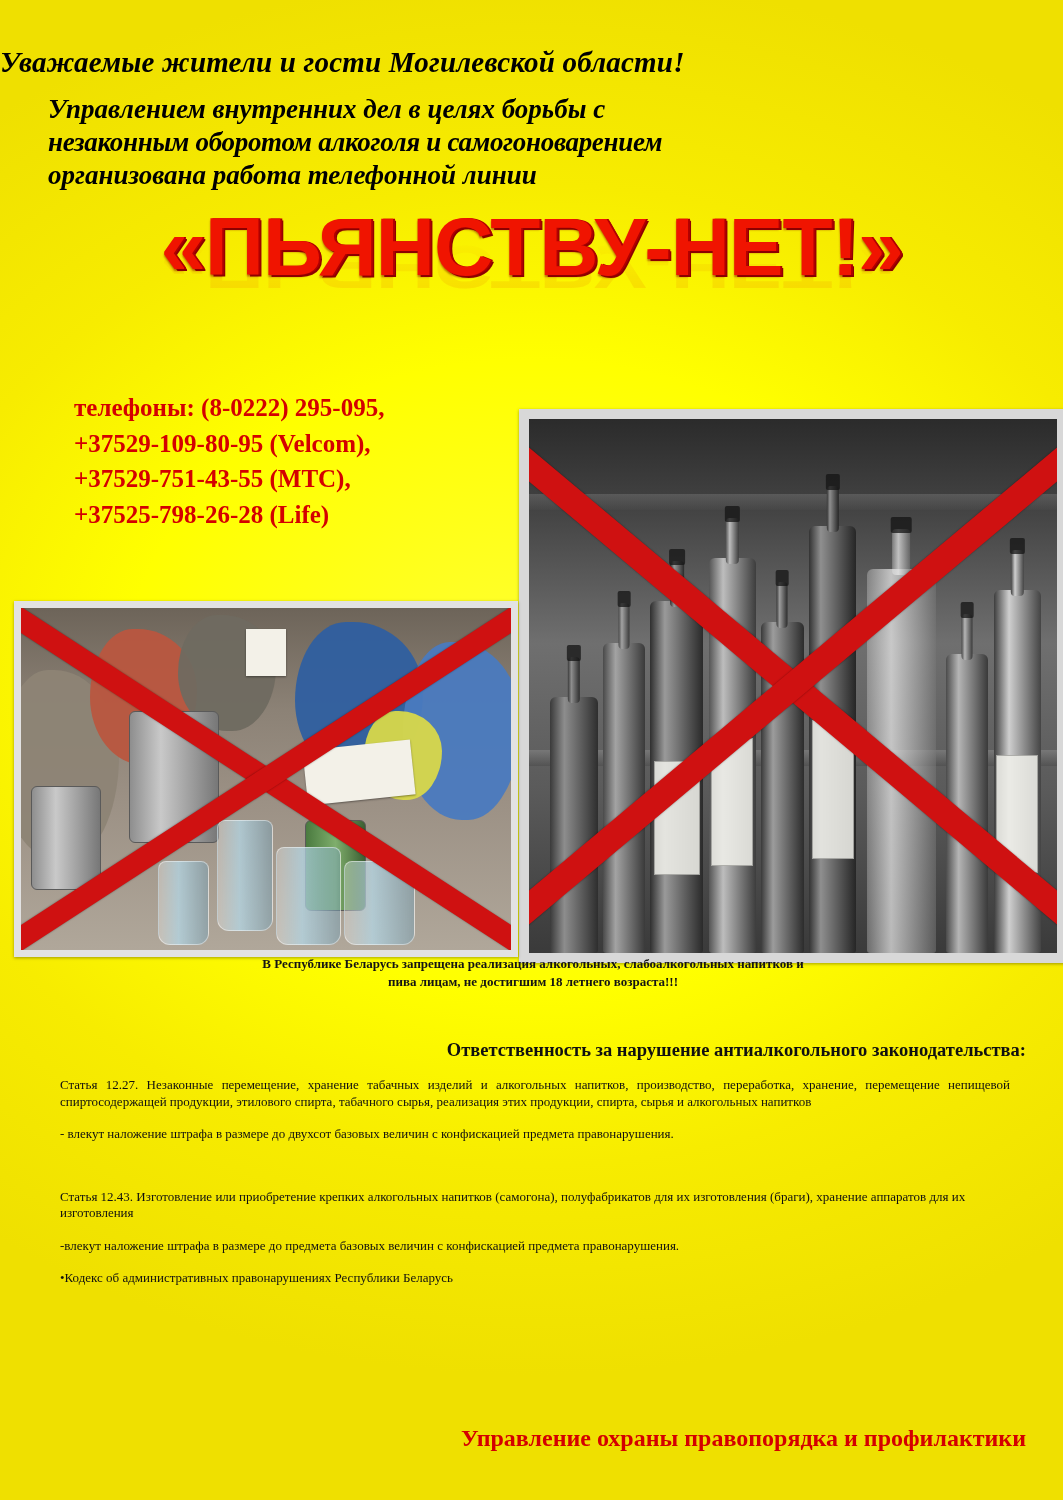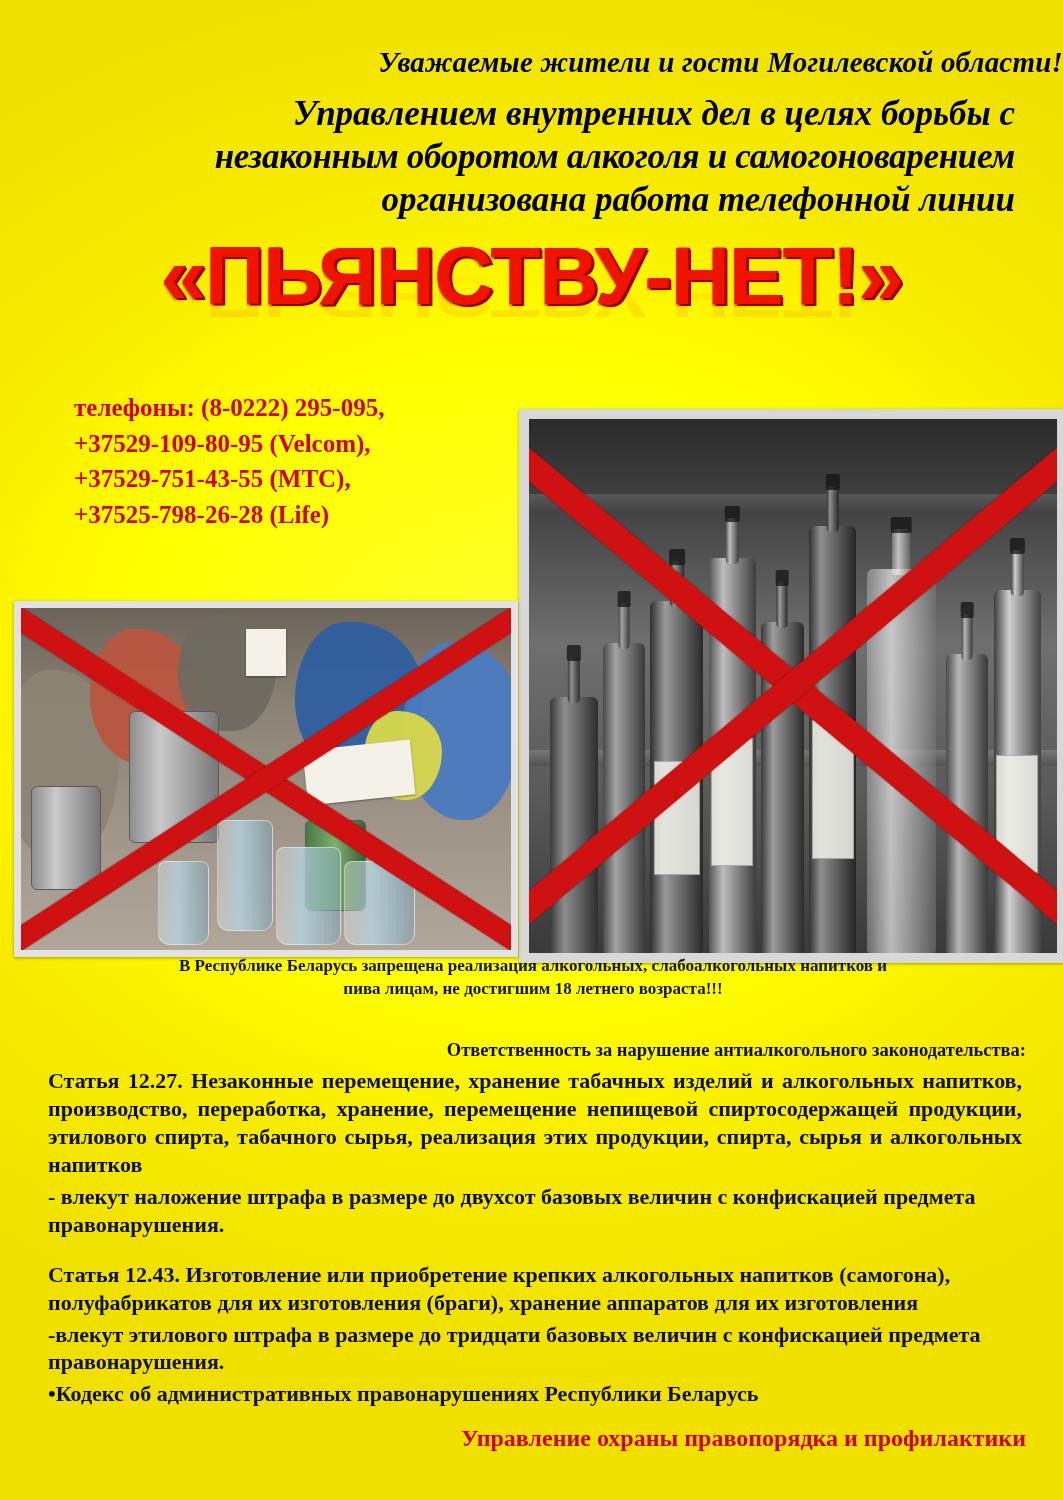--- a/index.html
+++ b/index.html
@@ -18,33 +18,33 @@
     position: relative;
     width: 1063px;
     height: 1500px;
     background:
       radial-gradient(ellipse 900px 700px at 50% 45%, #ffff33 0%, #ffff00 45%, #f7ec00 70%, #efe000 100%);
   }
 
   
   .header {
     padding-top: 46px;
-    text-align: right;
+    text-align: left;
   }
   .greeting {
     font-size: 29px;
     font-weight: bold;
     font-style: italic;
     color: #000;
     letter-spacing: 0.2px;
     line-height: 1.15;
   }
   .subhead {
     margin-top: 14px;
-    font-size: 35px;
+    font-size: 27px;
     font-weight: bold;
     font-style: italic;
     color: #000;
     line-height: 1.22;
     padding: 0 48px;
   }
   .subhead .l1 { display: block; }
   .subhead .l2 { display: block; letter-spacing: -0.3px; }
   .subhead .l3 { display: block; }
 
@@ -233,21 +233,21 @@
   .photo-left .cross .a { transform: translate(-50%,-50%) rotate(33deg); }
   .photo-left .cross .b { transform: translate(-50%,-50%) rotate(-33deg); }
 
   
   .warning {
     position: absolute;
     left: 44px;
     top: 955px;
     width: 978px;
     text-align: center;
-    font-size: 17px;
+    font-size: 13px;
     font-weight: bold;
     color: #141414;
     line-height: 1.35;
   }
 
   
   .legal {
     position: absolute;
     left: 44px;
     top: 1040px;
@@ -255,23 +255,23 @@
     color: #101010;
   }
   .legal-title {
     text-align: right;
     font-size: 18.5px;
     font-weight: bold;
     margin-bottom: 6px;
     padding-left: 40px;
   }
   .legal p {
-    margin: 4px;
-    font-size: 22px;
-    font-weight: bold;
+    margin: 16px;
+    font-size: 13px;
+    font-weight: normal;
     line-height: 1.27;
   }
   .just { text-align: justify; text-align-last: left; }
   .legal .para-gap { height: 14px; }
   .codex { font-size: 17.5px; margin-top: 4px; }
 
   .signature {
     position: absolute;
     left: 44px;
     top: 1425px;
@@ -397,19 +397,19 @@
     <div>В Республике Беларусь запрещена реализация алкогольных, слабоалкогольных напитков и</div>
     <div>пива лицам, не достигшим 18 летнего возраста!!!</div>
   </div>
 
   <div class="legal">
     <div class="legal-title">Ответственность за нарушение антиалкогольного законодательства:</div>
     <p class="just">Статья 12.27. Незаконные перемещение, хранение табачных изделий и алкогольных напитков, производство, переработка, хранение, перемещение непищевой спиртосодержащей продукции, этилового спирта, табачного сырья, реализация этих продукции, спирта, сырья и алкогольных напитков</p>
     <p> - влекут наложение штрафа в размере до двухсот базовых величин с конфискацией предмета правонарушения.</p>
     <div class="para-gap"></div>
     <p>Статья 12.43. Изготовление или приобретение крепких алкогольных напитков (самогона), полуфабрикатов для их изготовления (браги), хранение аппаратов для их изготовления</p>
-    <p>-влекут этилового штрафа в размере до тридцати базовых величин с конфискацией предмета правонарушения.</p>
+    <p>-влекут наложение штрафа в размере до предмета базовых величин с конфискацией предмета правонарушения.</p>
     <p class="codex">•Кодекс об административных правонарушениях Республики Беларусь</p>
   </div>
 
   <div class="signature">Управление охраны правопорядка и профилактики</div>
 
 </div>
 
 </body></html>

